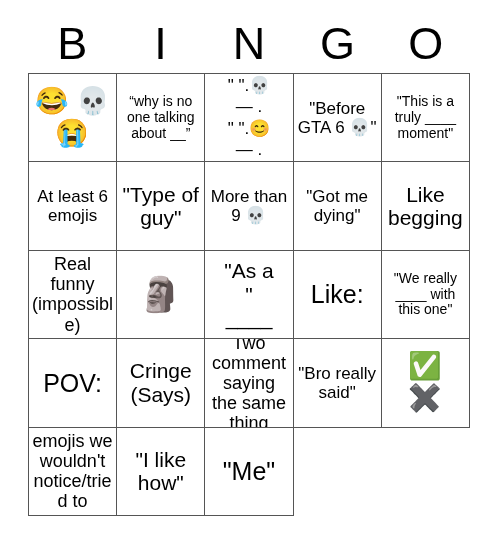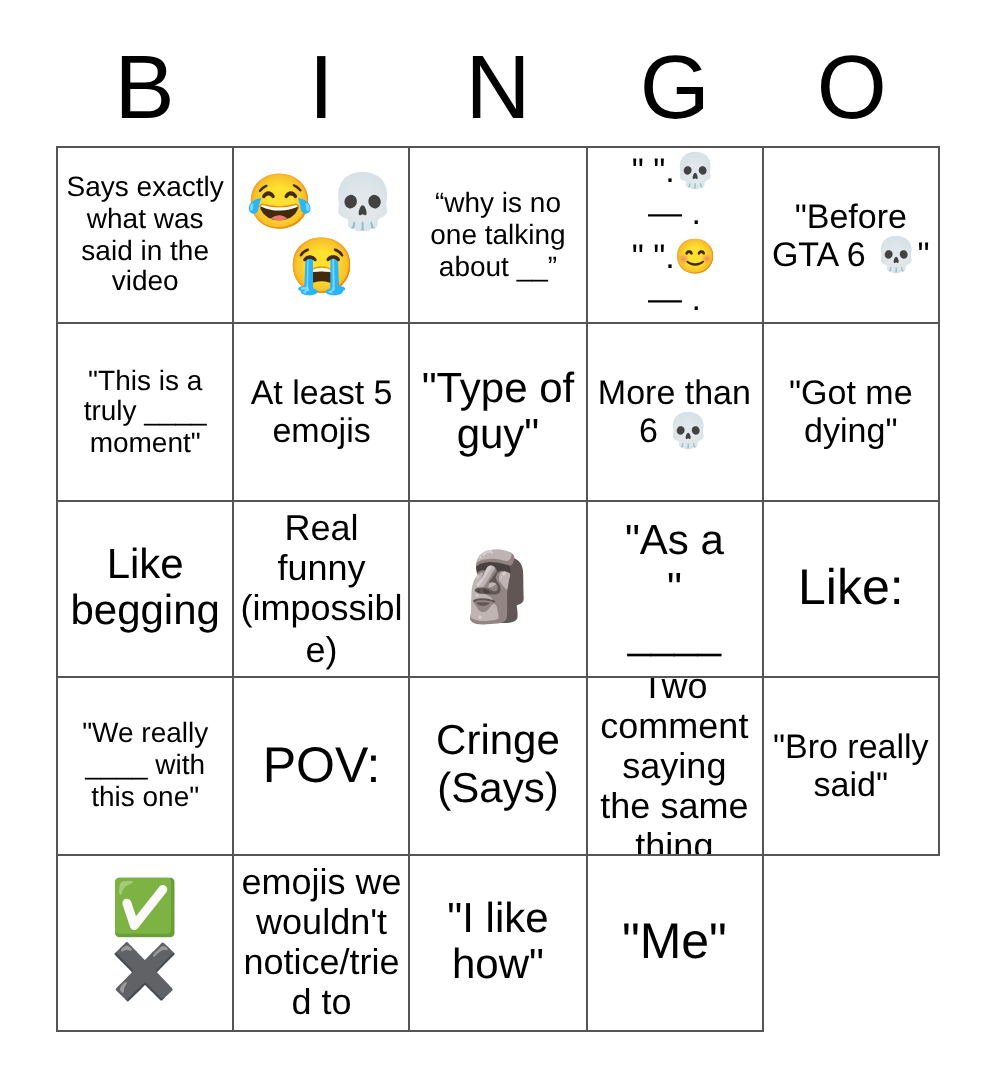--- a/index.html
+++ b/index.html
@@ -93,23 +93,20 @@
 
   <div class="header-row">
     <div class="header-letter">B</div>
     <div class="header-letter">I</div>
     <div class="header-letter">N</div>
     <div class="header-letter">G</div>
     <div class="header-letter">O</div>
   </div>
 
   <div class="grid">
-    <div class="cell fs-sm">
-        <div class="cell-inner">Says exactly what was said in the video</div>
-      </div>
     <div class="cell fs-emoji">
         <div class="cell-inner">😂 💀
 😭</div>
       </div>
     <div class="cell fs-sm">
         <div class="cell-inner">“why is no one talking about __”</div>
       </div>
     <div class="cell fs-mono">
         <div class="cell-inner">" ".💀
 — .
@@ -117,27 +114,27 @@
 — .</div>
       </div>
     <div class="cell fs-md">
         <div class="cell-inner">"Before GTA 6 💀"</div>
       </div>
 
     <div class="cell fs-sm">
         <div class="cell-inner">"This is a truly ____ moment"</div>
       </div>
     <div class="cell fs-md">
-        <div class="cell-inner">At least 5 emojis</div>
+        <div class="cell-inner">At least 6 emojis</div>
       </div>
     <div class="cell fs-lg">
         <div class="cell-inner">"Type of guy"</div>
       </div>
     <div class="cell fs-md">
-        <div class="cell-inner">More than 6 💀</div>
+        <div class="cell-inner">More than 9 💀</div>
       </div>
     <div class="cell fs-md">
         <div class="cell-inner">"Got me dying"</div>
       </div>
 
     <div class="cell fs-lg">
         <div class="cell-inner">Like begging</div>
       </div>
     <div class="cell fs-xs">
         <div class="cell-inner">Real funny (impossible)</div>

